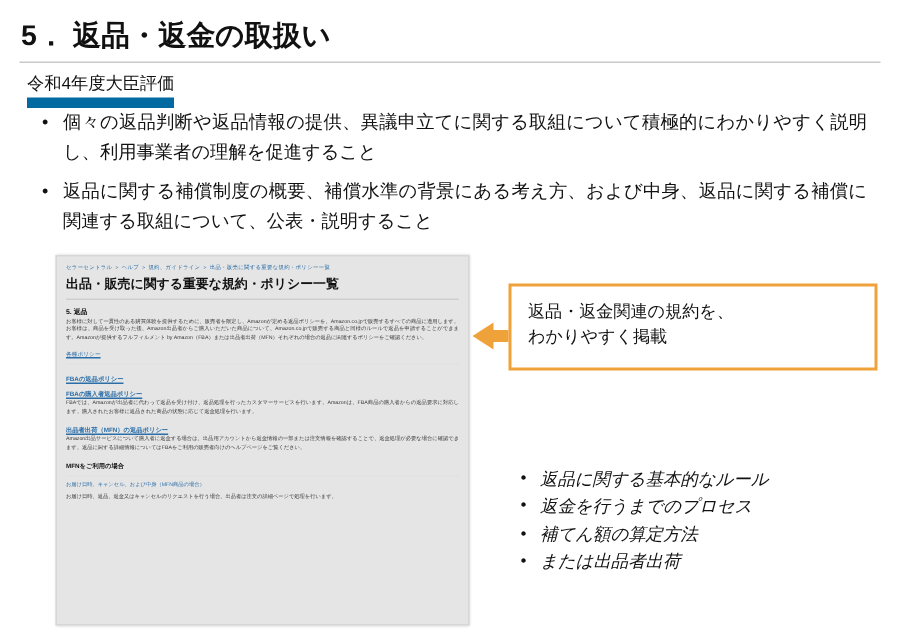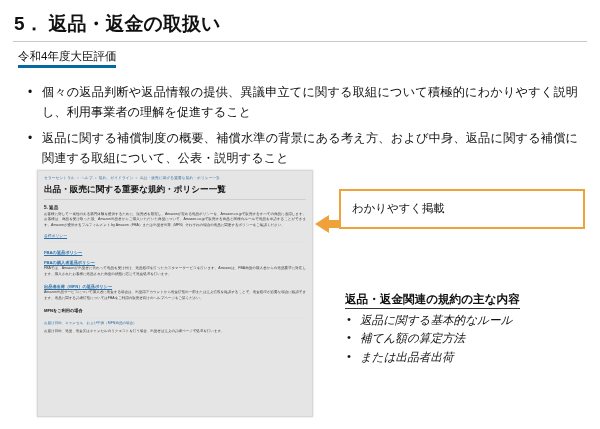--- a/index.html
+++ b/index.html
@@ -47,28 +47,28 @@
     width: 574px;
     height: 1px;
     background: #c9c9c9;
   }
   
   .eval-head {
     margin: 12px 0 0 18px;
     font-size: 11.5px;
     color: #111111;
     display: inline-block;
-    border-bottom: 3px solid #0369a1;
+    border-bottom: 7px solid #0369a1;
     padding-bottom: 1px;
     line-height: 1.3;
   }
   
   ul.top-list {
     list-style: none;
-    margin: 15px 0 0 0;
+    margin: 0 0 0 0;
     padding: 0 22px 0 26px;
   }
   ul.top-list > li {
     position: relative;
     font-size: 12.2px;
     line-height: 1.62;
     color: #111111;
     margin-bottom: 7px;
     padding-left: 16px;
     text-align: justify;
@@ -265,24 +265,25 @@
     <div class="shot-blue">お届け日時、キャンセル、および中身（MFN商品の場合）</div>
     <div class="shot-p">お届け日時、返品、返金又はキャンセルのリクエストを行う場合、出品者は注文の詳細ページで処理を行います。</div>
   </div>
 
   
   <div class="arrow-tail"></div>
   <div class="arrow"></div>
 
   
   <div class="callout">
+    <div class="callout-line">返品・返金関連の規約を、</div>
     <div class="callout-line">わかりやすく掲載</div>
   </div>
 
   
-  <div class="sec-head">返品・返金関連の規約の主な内容</div>
   <ul class="sub-list">
     <li>返品に関する基本的なルール</li>
+    <li>返金を行うまでのプロセス</li>
     <li>補てん額の算定方法</li>
     <li>または出品者出荷</li>
   </ul>
 
 </div>
 
 </body></html>

